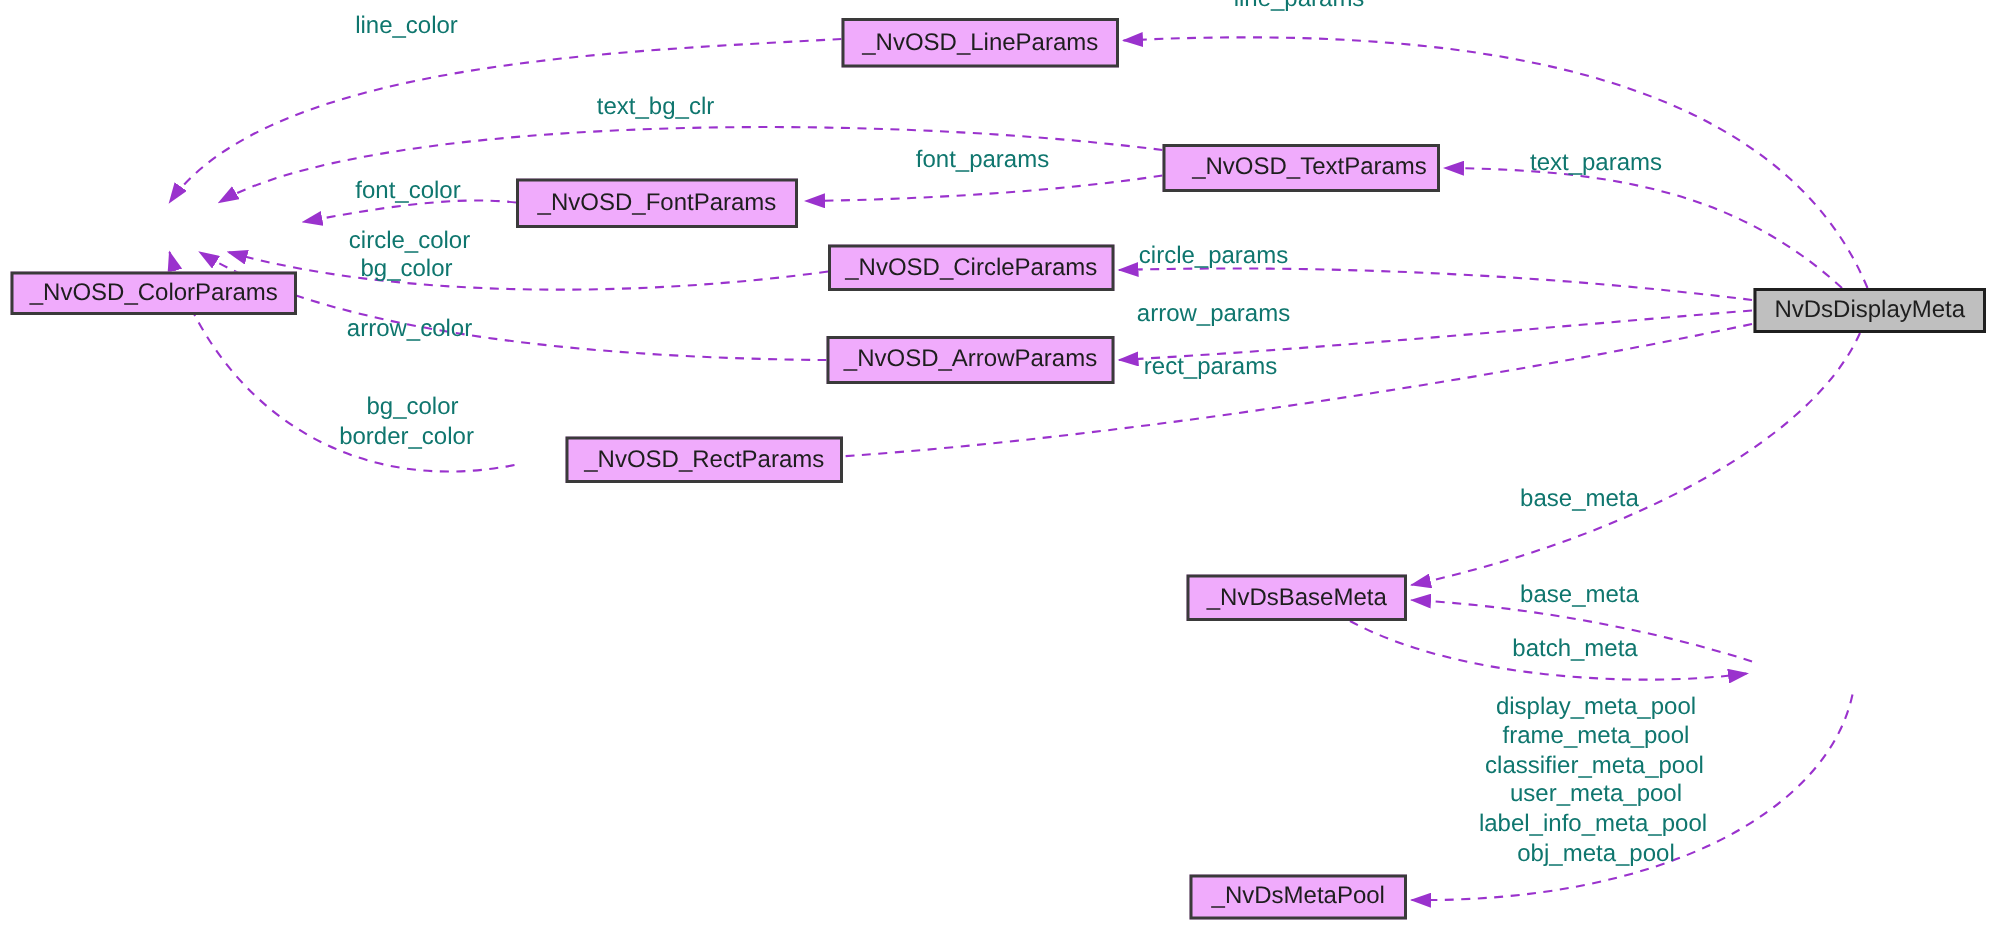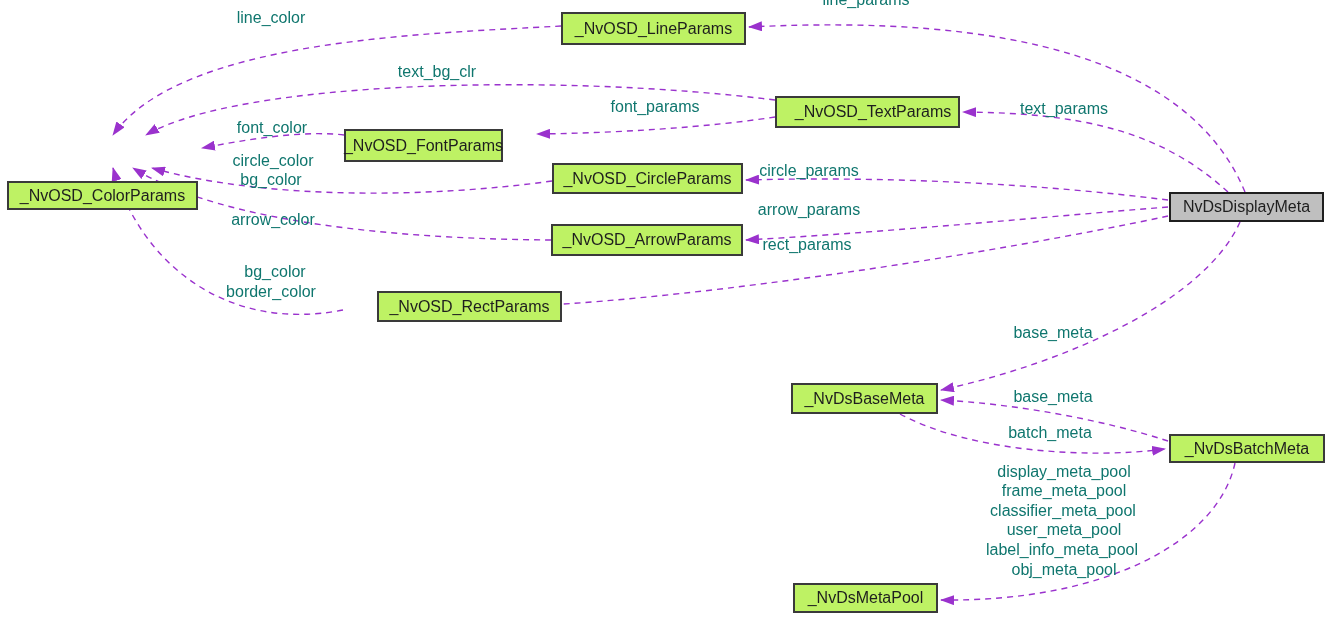--- a/index.html
+++ b/index.html
@@ -13,21 +13,21 @@
   }
   #edge-layer {
     position: absolute;
     left: 0; top: 0;
     width: 1331px; height: 621px;
   }
   .node {
     position: absolute;
     box-sizing: border-box;
     border: 2px solid #3a3a3a;
-    background: #bef264;
+    background: #f0abfc;
     color: #1e1e1e;
     font-size: 16px;
     display: flex;
     align-items: center;
     justify-content: center;
     white-space: nowrap;
     cursor: pointer;
   }
   .node.highlight {
     border-color: #1f1f1f;
@@ -67,29 +67,28 @@
         <path d="M 1168,207 C 1030,218 890,232 746,240" fill="none" stroke="#9a32cd" stroke-width="1.4" stroke-dasharray="6 5" marker-end="url(#arrowhead)"></path>
         <path d="M 1168,216 C 990,254 710,297 531,306" fill="none" stroke="#9a32cd" stroke-width="1.4" stroke-dasharray="6 5" marker-end="url(#arrowhead)"></path>
         <path d="M 1240,222 C 1205,300 1070,362 941,390" fill="none" stroke="#9a32cd" stroke-width="1.4" stroke-dasharray="6 5" marker-end="url(#arrowhead)"></path>
         <path d="M 1168,441 C 1100,419 1015,404 941,400" fill="none" stroke="#9a32cd" stroke-width="1.4" stroke-dasharray="6 5" marker-end="url(#arrowhead)"></path>
         <path d="M 900,414  C 970,452 1090,459 1165,449" fill="none" stroke="#9a32cd" stroke-width="1.4" stroke-dasharray="6 5" marker-end="url(#arrowhead)"></path>
         <path d="M 1235,463 C 1218,542 1105,602 941,600" fill="none" stroke="#9a32cd" stroke-width="1.4" stroke-dasharray="6 5" marker-end="url(#arrowhead)"></path>
       </g>
   </svg>
 
   <div class="node" style="left:7px;   top:137px; width:191px; height:29px;margin-top:44px;">_NvOSD_ColorParams</div>
-  <div class="node" style="left:344px; top:129px; width:159px; height:33px;">_NvOSD_FontParams</div>
+  <div class="node" style="left:344px; top:119px; width:188px; height:33px;">_NvOSD_FontParams</div>
   <div class="node" style="left:561px; top:12px;  width:185px; height:33px;">_NvOSD_LineParams</div>
   <div class="node" style="left:775px; top:96px;  width:185px; height:32px;padding-left:11px;">_NvOSD_TextParams</div>
   <div class="node" style="left:552px; top:163px; width:191px; height:31px;">_NvOSD_CircleParams</div>
   <div class="node" style="left:551px; top:224px; width:192px; height:32px;">_NvOSD_ArrowParams</div>
   <div class="node" style="left:343px; top:291px; width:185px; height:31px;margin-left:34px;">_NvOSD_RectParams</div>
   <div class="node highlight" style="left:1169px; top:192px; width:155px; height:30px;">NvDsDisplayMeta</div>
   <div class="node" style="left:791px; top:383px; width:147px; height:31px;">_NvDsBaseMeta</div>
-  <div class="node" style="left:1169px;top:434px; width:156px; height:29px;">_NvDsBatchMeta</div>
   <div class="node" style="left:793px; top:583px; width:145px; height:30px;">_NvDsMetaPool</div>
 
   <div class="edge-label" style="left:271px;  top:18px;">line_color</div>
   <div class="edge-label" style="left:437px;  top:72px;">text_bg_clr</div>
   <div class="edge-label" style="left:272px;  top:128px;">font_color</div>
   <div class="edge-label" style="left:655px;  top:107px;">font_params</div>
   <div class="edge-label" style="left:273px;  top:161px;">circle_color</div>
   <div class="edge-label" style="left:271px;  top:180px;">bg_color</div>
   <div class="edge-label" style="left:273px;  top:220px;">arrow_color</div>
   <div class="edge-label" style="left:275px;  top:272px;">bg_color</div>

